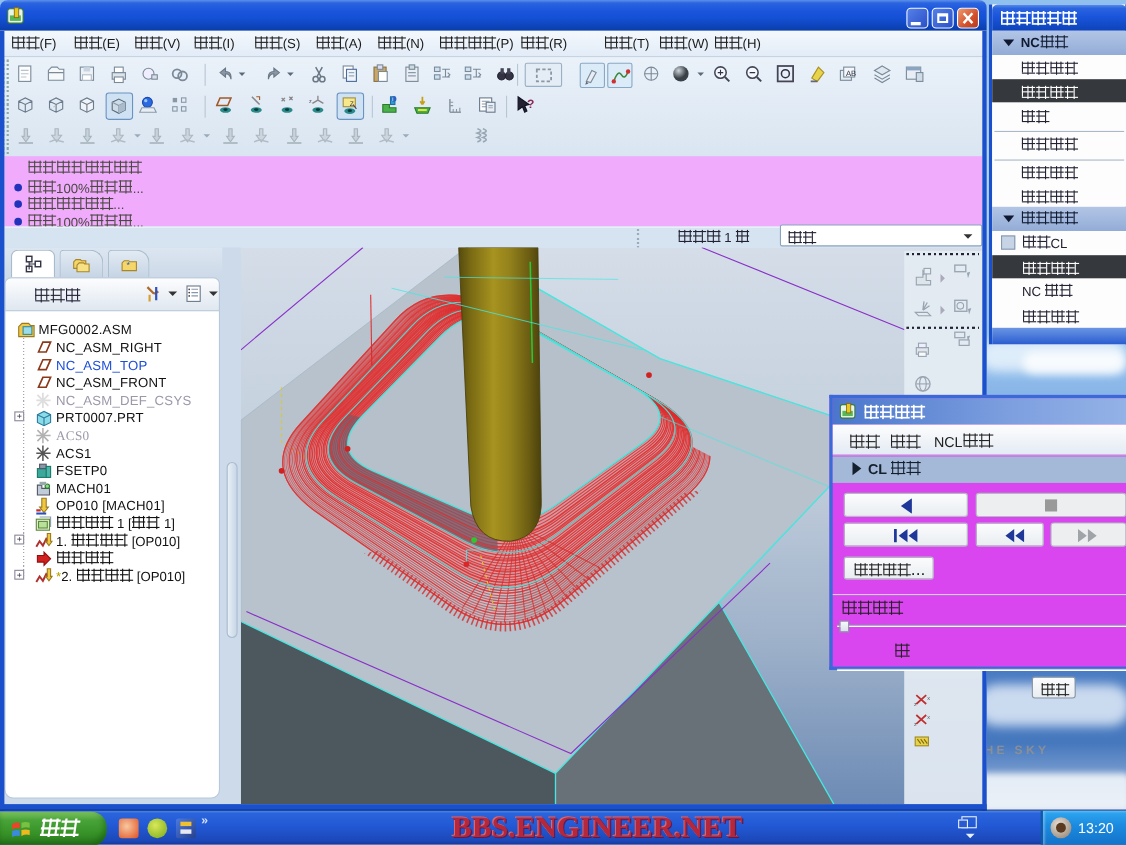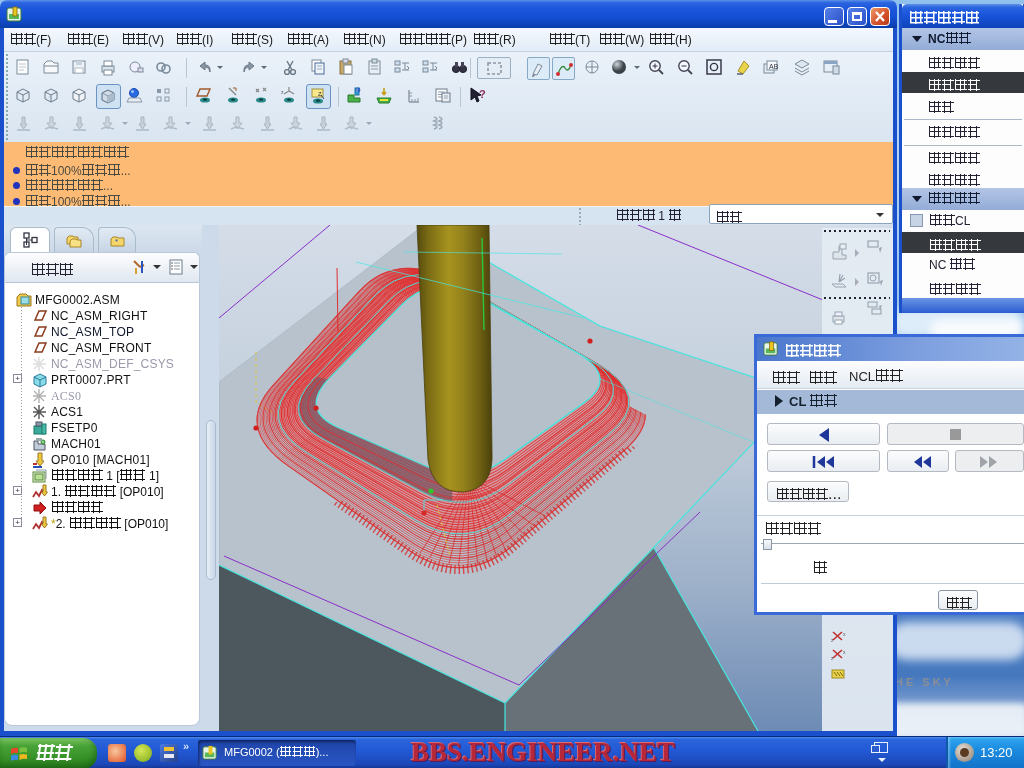--- a/index.html
+++ b/index.html
@@ -343,21 +343,21 @@
         <path d="M3 15 l5 -2 8 2" fill="none" stroke="#b0bcc6" stroke-width="1.4"></path>
       </svg>
       <div class="ab" style="left:122px;top:70px;width:0;height:0;border:3.5px solid transparent;border-top-color:#9aaaba"></div>
       <div class="ab" style="left:185px;top:70px;width:0;height:0;border:3.5px solid transparent;border-top-color:#9aaaba"></div>
       <div class="ab" style="left:366px;top:70px;width:0;height:0;border:3.5px solid transparent;border-top-color:#9aaaba"></div>
       <svg class="ab" style="left:428px;top:62px" width="19" height="19" viewBox="0 0 19 19">
         <path d="M6 3 q6 2 0 4 q6 2 0 4 q6 2 0 4" fill="none" stroke="#9aa8b4" stroke-width="1.5"></path>
         <path d="M11 3 q6 2 0 4 q6 2 0 4 q6 2 0 4" fill="none" stroke="#9aa8b4" stroke-width="1.5"></path>
       </svg>
     </div>
-    <div class="ab" style="left:4px;top:142px;width:889px;height:64px;background:#fdba74;font-size:12px;color:#4a4a42">
+    <div class="ab" style="left:4px;top:142px;width:889px;height:64px;background:#f0abfc;font-size:12px;color:#4a4a42">
       <div class="ab" style="left:21px;top:4px"><span class="cj" style="--s:12px;--c:#4a4a42;--w:1.1px"><i></i><i></i><i></i><i></i><i></i><i></i><i></i><i></i></span></div>
       <div class="ab" style="left:9px;top:21.5px;width:7px;height:7px;border-radius:50%;background:#2233bb;margin-top:3px"></div>
       <div class="ab" style="left:21px;top:21.5px"><span class="cj" style="--s:12px;--c:#4a4a42;--w:1.1px"><i></i><i></i></span><span style="letter-spacing:0">100%</span><span class="cj" style="--s:12px;--c:#4a4a42;--w:1.1px"><i></i><i></i><i></i></span>...</div>
       <div class="ab" style="left:9px;top:37px;width:7px;height:7px;border-radius:50%;background:#2233bb;margin-top:3px"></div>
       <div class="ab" style="left:21px;top:37px"><span class="cj" style="--s:12px;--c:#4a4a42;--w:1.1px"><i></i><i></i><i></i><i></i><i></i><i></i></span>...</div>
       <div class="ab" style="left:9px;top:52.5px;width:7px;height:7px;border-radius:50%;background:#2233bb;margin-top:3px"></div>
       <div class="ab" style="left:21px;top:52.5px"><span class="cj" style="--s:12px;--c:#4a4a42;--w:1.1px"><i></i><i></i></span><span style="letter-spacing:0">100%</span><span class="cj" style="--s:12px;--c:#4a4a42;--w:1.1px"><i></i><i></i><i></i></span>...</div>
     </div>
     <div class="ab" style="left:4px;top:206px;width:889px;height:19px;background:#d6e3f1;border-top:1px solid #eef4fa">
 <div class="ab" style="left:575px;top:1px;width:2px;height:17px;background:repeating-linear-gradient(180deg,#9ab 0,#9ab 2px,transparent 2px,transparent 4px)"></div>
@@ -419,21 +419,21 @@
           <svg class="ab" style="left:0px;top:0px" width="17" height="17" viewBox="0 0 17 17">
             <path d="M4 13 L8 4 L15 4 L11 13 Z" fill="none" stroke="#8a3a1a" stroke-width="1.5"></path>
           </svg>
         </div>
         <div class="ab" style="left:46px;top:26px;font-size:12px;color:#111;font-family:'Liberation Sans';letter-spacing:0.2px">NC_ASM_RIGHT</div>
         <div class="ab" style="left:26px;top:40px;">
           <svg class="ab" style="left:0px;top:0px" width="17" height="17" viewBox="0 0 17 17">
             <path d="M4 13 L8 4 L15 4 L11 13 Z" fill="none" stroke="#8a3a1a" stroke-width="1.5"></path>
           </svg>
         </div>
-        <div class="ab" style="left:46px;top:42px;font-size:12px;color:#0f172a;font-family:'Liberation Sans';letter-spacing:0.2px">NC_ASM_TOP</div>
+        <div class="ab" style="left:46px;top:42px;font-size:12px;color:#1d4ed8;font-family:'Liberation Sans';letter-spacing:0.2px">NC_ASM_TOP</div>
         <div class="ab" style="left:26px;top:56px;">
           <svg class="ab" style="left:0px;top:0px" width="17" height="17" viewBox="0 0 17 17">
             <path d="M4 13 L8 4 L15 4 L11 13 Z" fill="none" stroke="#8a3a1a" stroke-width="1.5"></path>
           </svg>
         </div>
         <div class="ab" style="left:46px;top:58px;font-size:12px;color:#111;font-family:'Liberation Sans';letter-spacing:0.2px">NC_ASM_FRONT</div>
         <div class="ab" style="left:26px;top:72px;opacity:0.45;">
           <svg class="ab" style="left:0px;top:0px" width="17" height="17" viewBox="0 0 17 17">
             <path d="M3 4l10 10M13 4L3 14M8 2v14M2 9h13" stroke="#b8b8b8" stroke-width="1.6"></path>
           </svg>
@@ -726,21 +726,21 @@
     </div>
     <div class="ab" style="left:0;top:206px;width:122px;height:88px;background:#fdfdfd"></div>
     <div class="ab" style="left:8px;top:210px;width:13px;height:13px;background:#c6d4e6;border:1px solid #8898b0"></div>
     <div class="ab" style="left:27px;top:210px;font-size:12px;color:#223"><span class="cj" style="--s:12px;--c:#223;--w:1.3px"><i></i><i></i></span>CL</div>
     <div class="ab" style="left:0;top:228px;width:122px;height:21px;background:#35383c"></div>
     <div class="ab" style="left:27px;top:232px"><span class="cj" style="--s:12px;--c:#fff;--w:1.3px"><i></i><i></i><i></i><i></i></span></div>
     <div class="ab" style="left:27px;top:254px;font-size:12px;color:#223">NC <span class="cj" style="--s:12px;--c:#223;--w:1.3px"><i></i><i></i></span></div>
     <div class="ab" style="left:27px;top:276px"><span class="cj" style="--s:12px;--c:#223;--w:1.3px"><i></i><i></i><i></i><i></i></span></div>
     <div class="ab" style="left:0;top:294px;width:122px;height:15px;background:linear-gradient(180deg,#6a96e4,#2a5cd0)"></div>
   </div>
-<div class="ab" style="left:754px;top:334px;width:270px;height:281px;background:#ffffff;border:3px solid #3a6ad8;border-right:none">
+<div class="ab" style="left:754px;top:359px;width:270px;height:250px;background:#d946ef;border:3px solid #3a6ad8;border-right:none">
     <div class="ab" style="left:0;top:0;width:267px;height:24px;background:linear-gradient(90deg,#4a76cc,#7d9fdf 60%,#93b2e6)">
       <svg class="ab" style="left:6px;top:3px" width="17" height="17" viewBox="0 0 18 18">
         <rect x="1" y="3" width="14" height="13" rx="2" fill="#e8f4e8" stroke="#3a7a3a"></rect>
         <rect x="3" y="9" width="10" height="5" fill="#58b858"></rect>
         <rect x="7" y="2" width="4" height="9" fill="#e8c820" stroke="#8a6a10" stroke-width="0.8"></rect>
       </svg>
       <div class="ab" style="left:28px;top:5px;font-weight:bold"><span class="cj" style="--s:13px;--c:#fff;--w:1.5px"><i></i><i></i><i></i><i></i></span></div>
     </div>
     <div class="ab" style="left:0;top:24px;width:267px;height:28px;background:linear-gradient(180deg,#fdfdfe,#e4ebf3);border-bottom:1px solid #c8d2de">
       <div class="ab" style="left:15px;top:8px"><span class="cj" style="--s:13px;--c:#222;--w:1.3px"><i></i><i></i></span></div>
@@ -799,28 +799,20 @@
 <div class="ab" style="left:36px;top:6px;transform:skewX(-8deg)"><span class="cj" style="--s:17px;--c:#fff;--w:2.0px"><i></i><i></i></span></div>
     </div>
     <svg class="ab" style="left:106px;top:743px-736px" width="0" height="0"></svg>
     <div class="ab" style="left:108px;top:7px;width:18px;height:18px;border-radius:3px;background:radial-gradient(circle at 40% 40%,#f8c8a0,#e05020)"></div>
     <div class="ab" style="left:134px;top:7px;width:18px;height:18px;border-radius:50%;background:radial-gradient(circle at 40% 35%,#d8e858,#78a818)"></div>
     <div class="ab" style="left:160px;top:7px;width:18px;height:18px;background:linear-gradient(135deg,#4a7ae0,#28408a);border-radius:2px">
       <div class="ab" style="left:4px;top:3px;width:10px;height:4px;background:#f0c030"></div>
       <div class="ab" style="left:4px;top:10px;width:10px;height:4px;background:#e8e8f0"></div>
     </div>
     <div class="ab" style="left:183px;top:3px;color:#cfe0f8;font-size:11px;font-weight:bold">»</div>
-    <div class="ab" style="left:198px;top:3px;width:158px;height:26px;border-radius:3px;background:linear-gradient(180deg,#1e44a8,#2a56c4);box-shadow:inset 1px 2px 3px rgba(0,0,20,0.5)">
-      <svg class="ab" style="left:4px;top:4px" width="17" height="17" viewBox="0 0 18 18">
-        <rect x="1" y="3" width="14" height="13" rx="2" fill="#e8f4e8" stroke="#3a7a3a"></rect>
-        <rect x="3" y="9" width="10" height="5" fill="#58b858"></rect>
-        <rect x="7" y="2" width="4" height="9" fill="#e8c820"></rect>
-      </svg>
-      <div class="ab" style="left:26px;top:6px;color:#fff;font-size:11px">MFG0002 (<span class="cj" style="--s:11px;--c:#fff;--w:1.1px"><i></i><i></i><i></i></span>)...</div>
-    </div>
     <div class="ab" style="left:874px;top:5px;width:14px;height:11px;border:1.5px solid #e8f0fc;background:transparent"></div>
     <div class="ab" style="left:871px;top:8px;width:9px;height:8px;border:1.5px solid #e8f0fc;background:#2a5cd0"></div>
     <div class="ab" style="left:878px;top:21px;width:0;height:0;border:4px solid transparent;border-top-color:#e8f0fc"></div>
     <div class="ab" style="left:946px;top:0;width:78px;height:32px;background:linear-gradient(180deg,#30a8f0 0%,#1b8be0 40%,#1272c8 100%);border-left:2px solid #0d5aa8;box-shadow:inset 2px 1px 2px rgba(255,255,255,0.3)">
 <div class="ab" style="left:7px;top:6px;width:19px;height:19px;border-radius:50%;background:radial-gradient(circle at 40% 35%,#e8e0d8,#8a7a6a)">
         <div class="ab" style="left:5px;top:5px;width:9px;height:9px;border-radius:50%;background:#5a3a20"></div>
       </div>
 <div class="ab" style="left:32px;top:8px;color:#fff;font-size:13px">13:20</div>
     </div>
   </div>

